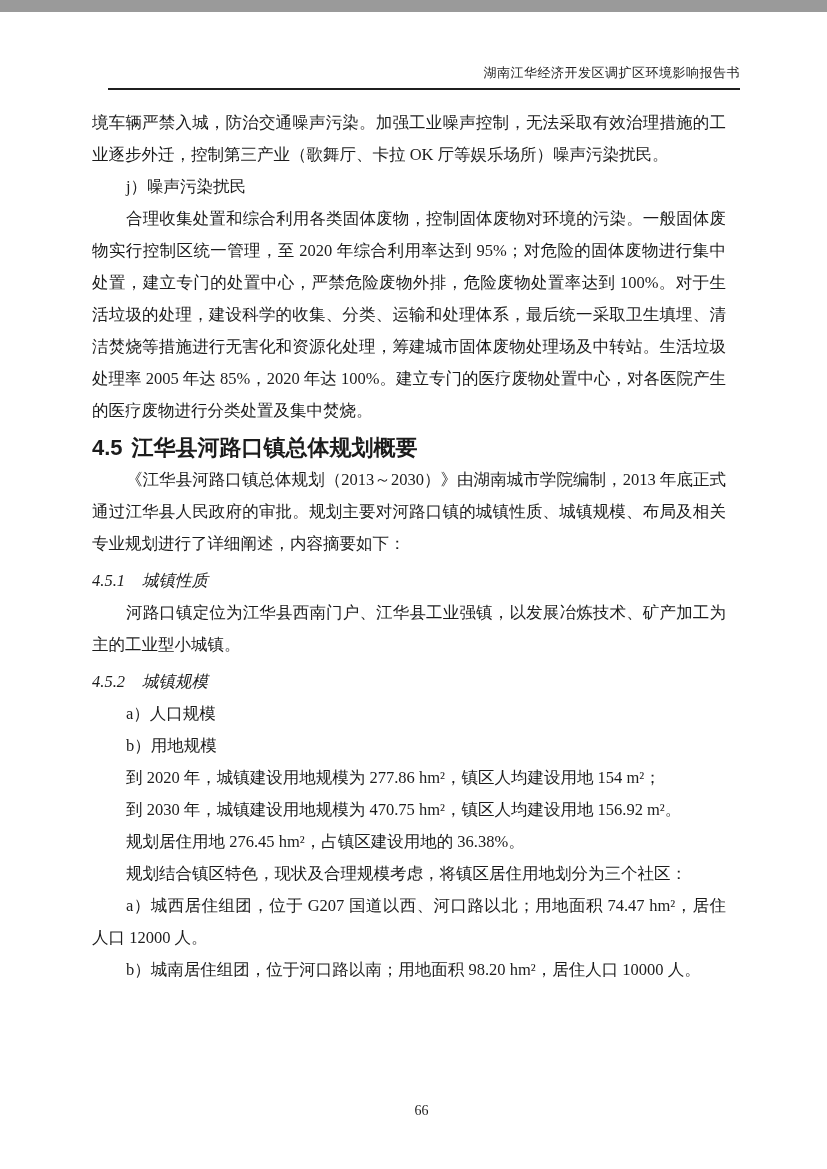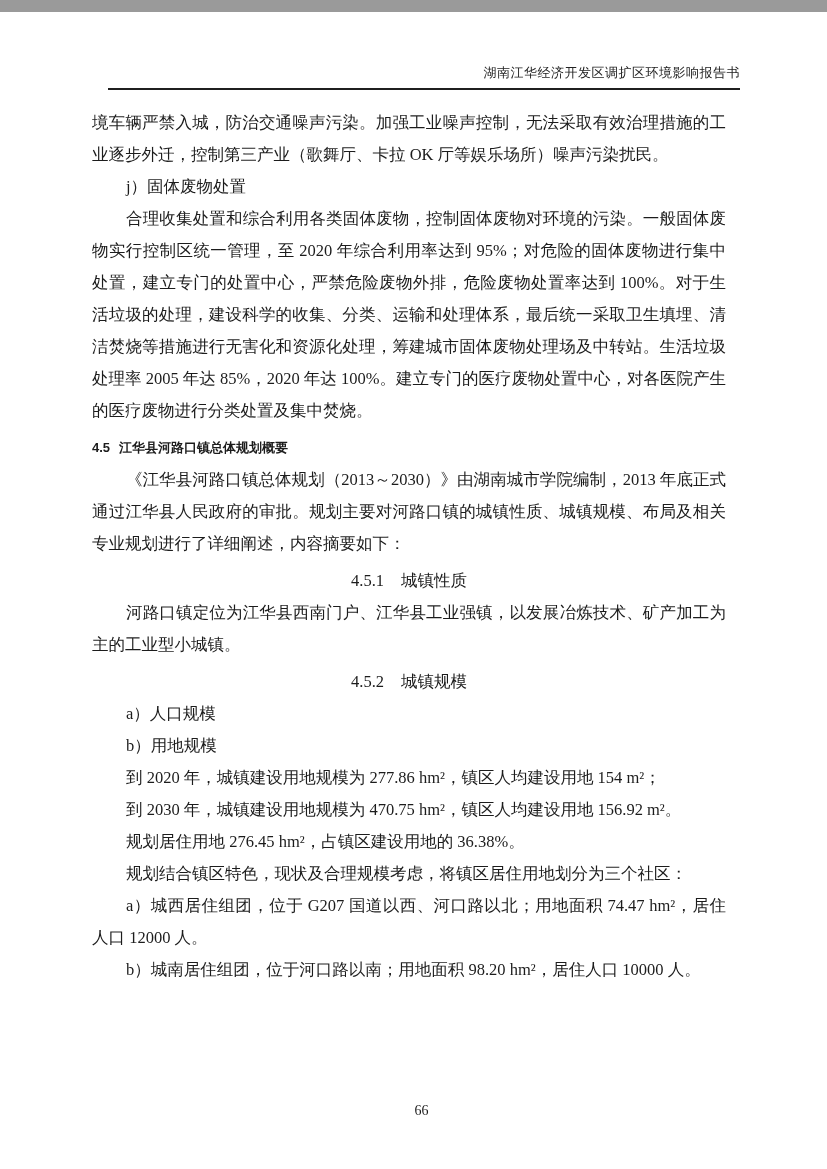--- a/index.html
+++ b/index.html
@@ -51,35 +51,36 @@
     padding: 0;
   }
   .indent {
     text-indent: 34px;
   }
   .section-heading {
     margin: 5px 0 0 0;
     padding: 0;
     font-family: "Liberation Sans", "DejaVu Sans", sans-serif;
     font-weight: 700;
-    font-size: 13px;
+    font-size: 22px;
     line-height: 32px;
     text-align: left;
   }
   .section-heading .sec-title {
     margin-left: 9px;
   }
   .sub-heading {
     margin: 5px 0 0 0;
     padding: 0;
     font-family: "Liberation Serif", "DejaVu Serif", serif;
     font-weight: 400;
     font-size: 16.5px;
     line-height: 32px;
-    text-align: center;
+    text-align: left;
+    font-style: italic;
   }
   .sub-heading .sec-title {
     margin-left: 17px;
   }
   .page-footer {
     position: absolute;
     top: 1089px;
     left: 8px;
     width: 827px;
     text-align: center;
@@ -95,21 +96,21 @@
 
   <div class="running-header">
     <span>湖南江华经济开发区调扩区环境影响报告书</span>
   </div>
   <div class="header-rule"></div>
 
   <div class="content">
 
     <p>境车辆严禁入城，防治交通噪声污染。加强工业噪声控制，无法采取有效治理措施的工业逐步外迁，控制第三产业（歌舞厅、卡拉 OK 厅等娱乐场所）噪声污染扰民。</p>
 
-    <p class="indent">j）固体废物处置</p>
+    <p class="indent">j）噪声污染扰民</p>
 
     <p class="indent">合理收集处置和综合利用各类固体废物，控制固体废物对环境的污染。一般固体废物实行控制区统一管理，至 2020 年综合利用率达到 95%；对危险的固体废物进行集中处置，建立专门的处置中心，严禁危险废物外排，危险废物处置率达到 100%。对于生活垃圾的处理，建设科学的收集、分类、运输和处理体系，最后统一采取卫生填埋、清洁焚烧等措施进行无害化和资源化处理，筹建城市固体废物处理场及中转站。生活垃圾处理率 2005 年达 85%，2020 年达 100%。建立专门的医疗废物处置中心，对各医院产生的医疗废物进行分类处置及集中焚烧。</p>
 
     <h2 class="section-heading">
       <span class="sec-number">4.5</span><span class="sec-title">江华县河路口镇总体规划概要</span>
     </h2>
 
     <p class="indent">《江华县河路口镇总体规划（2013～2030）》由湖南城市学院编制，2013 年底正式通过江华县人民政府的审批。规划主要对河路口镇的城镇性质、城镇规模、布局及相关专业规划进行了详细阐述，内容摘要如下：</p>
 
     <h3 class="sub-heading">

